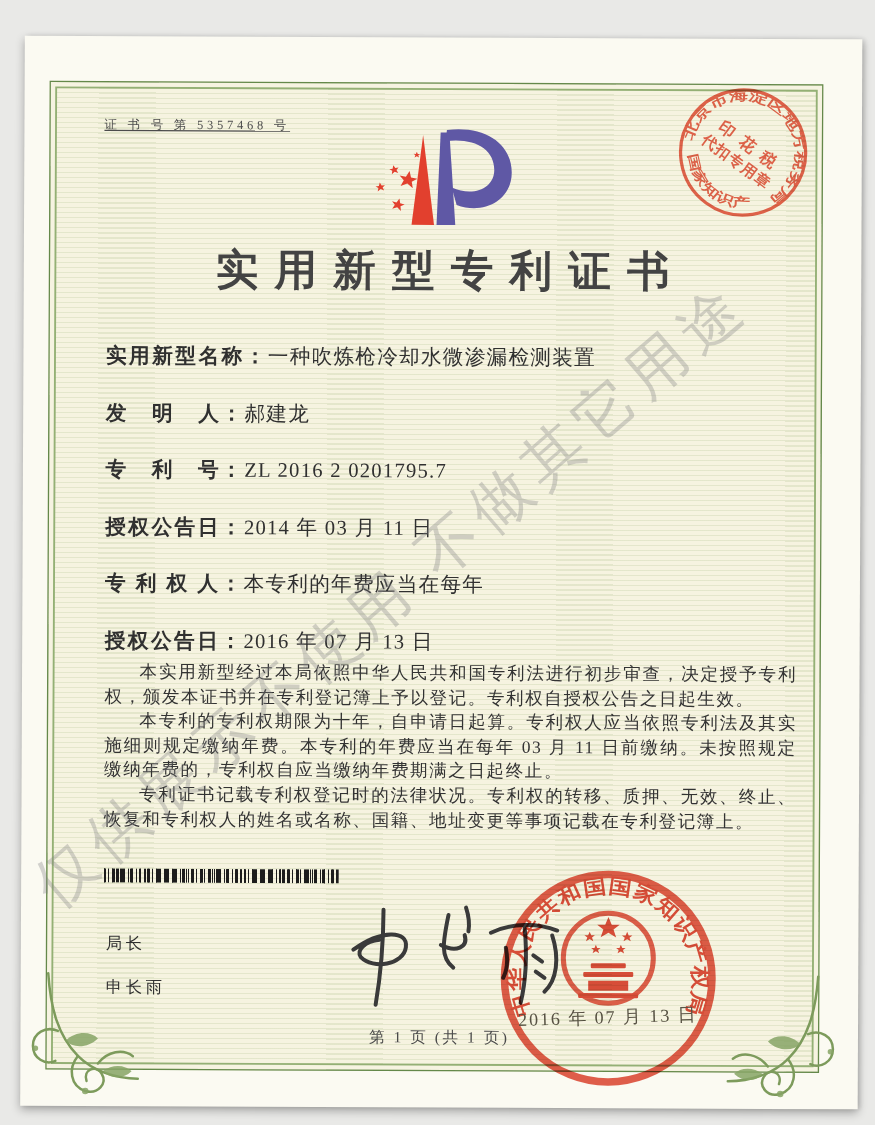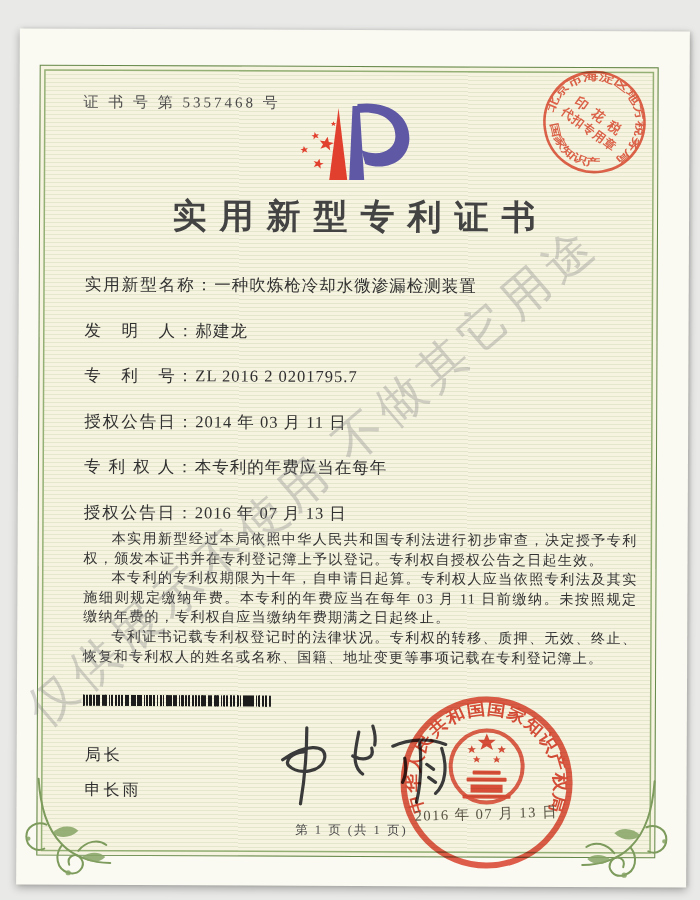--- a/index.html
+++ b/index.html
@@ -15,43 +15,43 @@
   .frame {
     position:absolute; left:20px; top:36px; width:619px; height:791px;
     border:1.5px solid #64884a;
     box-shadow: inset 0 0 0 3.5px #f6f3e1, inset 0 0 0 5px #94b075;
     background-color:#f6f3e0;
     background-image:repeating-linear-gradient(180deg, rgba(163,185,128,.22) 0 1px, transparent 1px 4px);
   }
   .corner-orn { position:absolute; z-index:2; }
   .content { position:absolute; inset:0; z-index:3; color:#3a3a3a; }
 
-  .cert-no { position:absolute; left:64px; top:64px; font-size:15px; letter-spacing:3px; color:#4c4c4c; }
+  .cert-no { position:absolute; left:64px; top:64px; font-size:10px; letter-spacing:3px; color:#4c4c4c;text-decoration:underline; }
 
   .logo { position:absolute; left:272px; top:58px; }
 
   .title { position:absolute; left:0; right:0; top:164px; text-align:center;
     font-size:34px; font-weight:600; letter-spacing:13px; color:#434343; text-indent:13px; }
 
   .fields { position:absolute; left:66px; top:242px; right:60px; font-size:16.5px; }
   .field-row { margin-bottom:17.5px; line-height:28px; letter-spacing:1px; color:#303030; white-space:nowrap; }
-  .field-row .lbl { letter-spacing:2px; }
+  .field-row .lbl { letter-spacing:2px;font-weight:bold; }
 
   .body-text { position:absolute; left:66px; right:50px; top:500px; font-size:14px;
     line-height:19.6px; letter-spacing:1.3px; text-align:justify; color:#333; }
   .body-text p { text-indent:2em; }
 
   .barcode { position:absolute; left:66px; top:666px; width:188px; height:11px;
     background-image:
       repeating-linear-gradient(90deg,#1c1c1c 0 1.4px,transparent 1.4px 3.2px),
       repeating-linear-gradient(90deg,#1c1c1c 0 2.2px,transparent 2.2px 7px),
       repeating-linear-gradient(90deg,#1c1c1c 0 1px,transparent 1px 11px);
   }
 
-  .signer { position:absolute; left:68px; top:708px; font-size:16px; line-height:35px; letter-spacing:3px; color:#2f2f2f; }
+  .signer { position:absolute; left:68px; top:708px; font-size:13px; line-height:35px; letter-spacing:3px; color:#2f2f2f; }
   .signature { position:absolute; left:238px; top:688px; }
 
   .watermark { position:absolute; left:18px; top:655px; z-index:4; pointer-events:none;
     transform:rotate(-41deg); transform-origin:0 50%;
     font-size:48px; letter-spacing:7px; white-space:nowrap;
     color:rgba(128,128,132,.33); font-weight:400; }
 
   .seal { position:absolute; left:380px; top:662px; z-index:5; mix-blend-mode:multiply; opacity:.93; }
   .tax-stamp { position:absolute; left:500px; top:16px; z-index:5; transform:rotate(36deg); mix-blend-mode:multiply; opacity:.88; }
 

